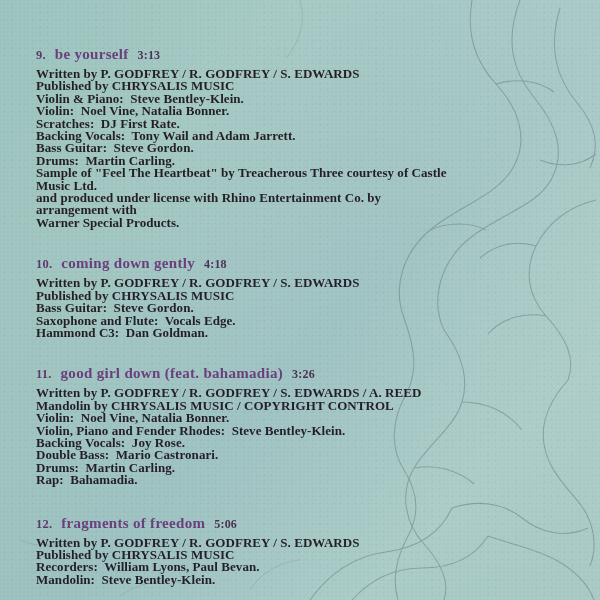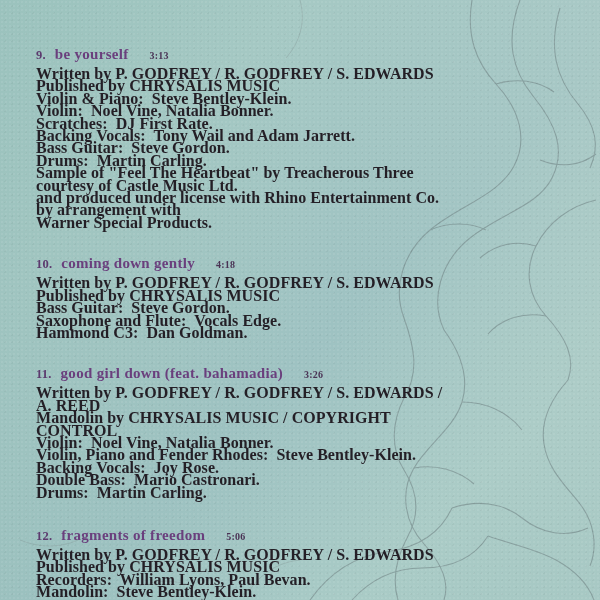--- a/index.html
+++ b/index.html
@@ -74,29 +74,28 @@
   .track-title {
     font-family: "Liberation Serif", serif;
     font-weight: bold;
     font-size: 15px;
     color: #6a3f7d;
     letter-spacing: 0.3px;
   }
   .track-time {
     font-family: "Liberation Serif", serif;
     font-weight: bold;
-    font-size: 10px;
+    font-size: 12px;
     color: #4a3355;
     letter-spacing: 0.2px;
-    margin-left: 12px;
   }
   .credits {
     font-family: "Liberation Serif", serif;
     font-weight: bold;
-    font-size: 16px;
+    font-size: 13px;
     line-height: 12.4px;
     color: #241f26;
     letter-spacing: 0.05px;
   }
   .credit-line {
     white-space: pre-wrap;
   }
   
   .track.t9 { margin-bottom: 26px; }
   .track.t10 { margin-bottom: 26px; }
@@ -186,20 +185,21 @@
         <span class="track-time">3:26</span>
       </div>
       <div class="credits">
         <div class="credit-line">Written by P. GODFREY / R. GODFREY / S. EDWARDS / A. REED</div>
         <div class="credit-line">Mandolin by CHRYSALIS MUSIC / COPYRIGHT CONTROL</div>
         <div class="credit-line">Violin:  Noel Vine, Natalia Bonner.</div>
         <div class="credit-line">Violin, Piano and Fender Rhodes:  Steve Bentley-Klein.</div>
         <div class="credit-line">Backing Vocals:  Joy Rose.</div>
         <div class="credit-line">Double Bass:  Mario Castronari.</div>
         <div class="credit-line">Drums:  Martin Carling.</div>
+        <div class="credit-line">Rap:  Bahamadia.</div>
       </div>
     </div>
 
     <div class="track t12">
       <div class="track-head">
         <span class="track-num">12.</span>
         <span class="track-title">fragments of freedom</span>
         <span class="track-time">5:06</span>
       </div>
       <div class="credits">

